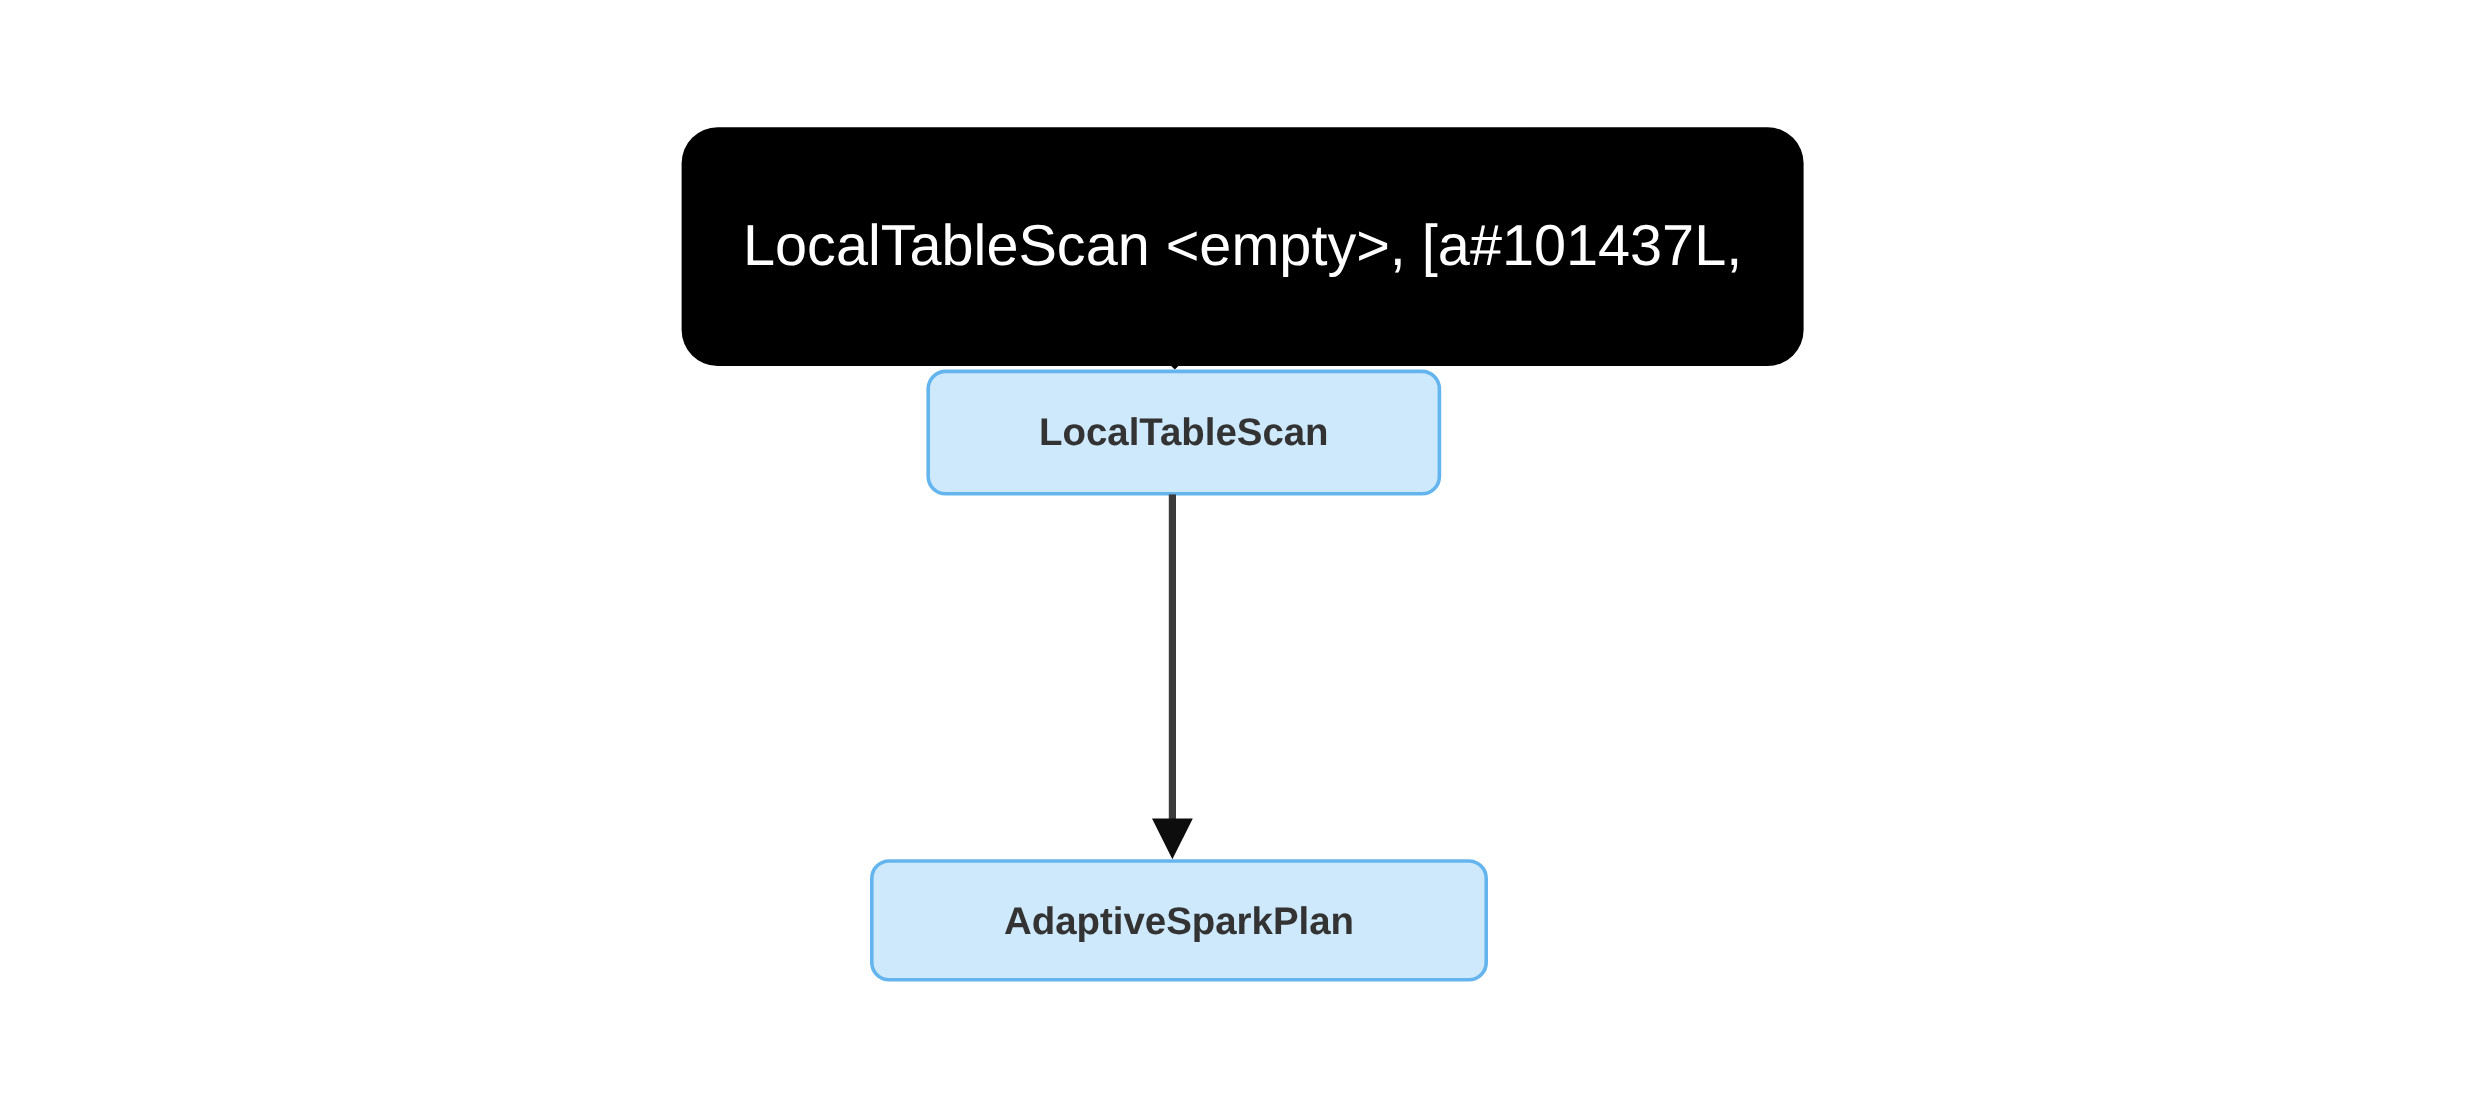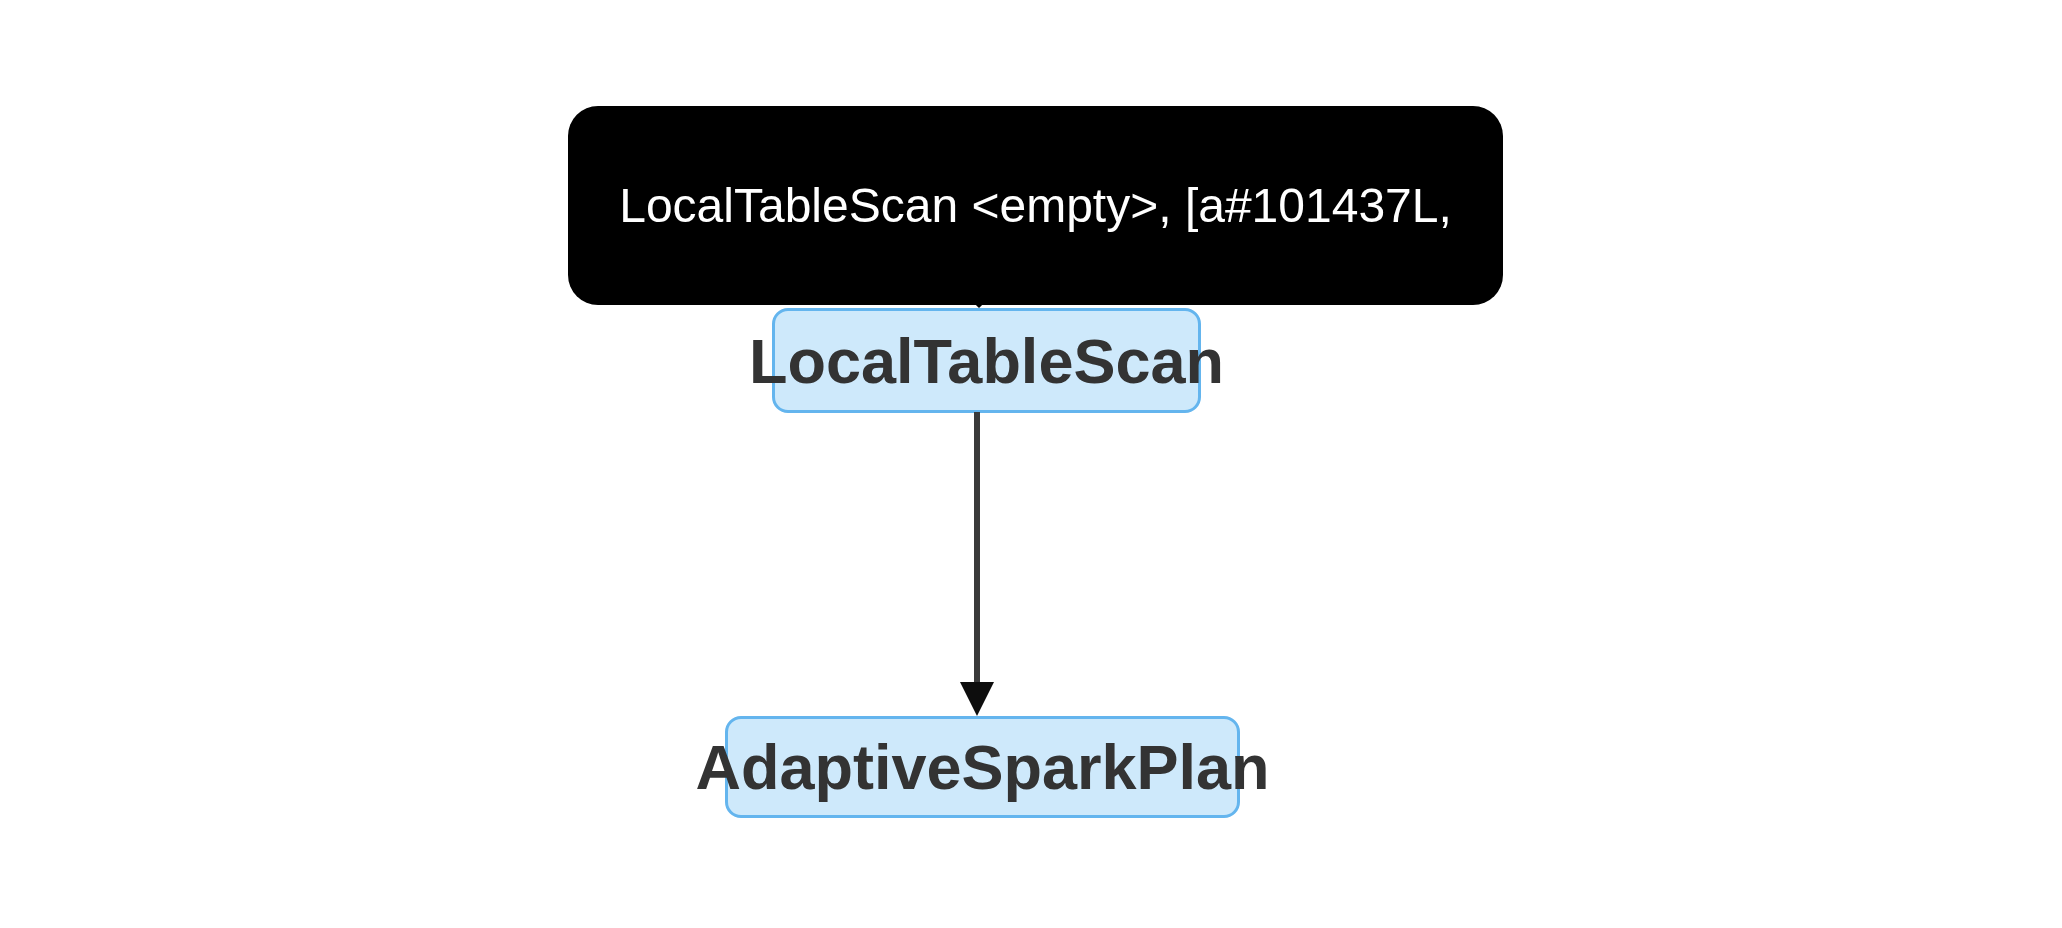--- a/index.html
+++ b/index.html
@@ -55,21 +55,21 @@
     position: absolute;
     background: var(--node-fill);
     border: 3px solid var(--node-border);
     border-radius: 16px;
     display: flex;
     align-items: center;
     justify-content: center;
   }
   .plan-node .node-label {
     color: var(--node-text);
-    font-size: 63px;
+    font-size: 32px;
     font-weight: bold;
     white-space: nowrap;
   }
   .node-localtablescan {
     left: 772px; top: 308px;
     width: 429px; height: 105px;
   }
   .node-adaptivesparkplan {
     left: 725px; top: 716px;
     width: 515px; height: 102px;

